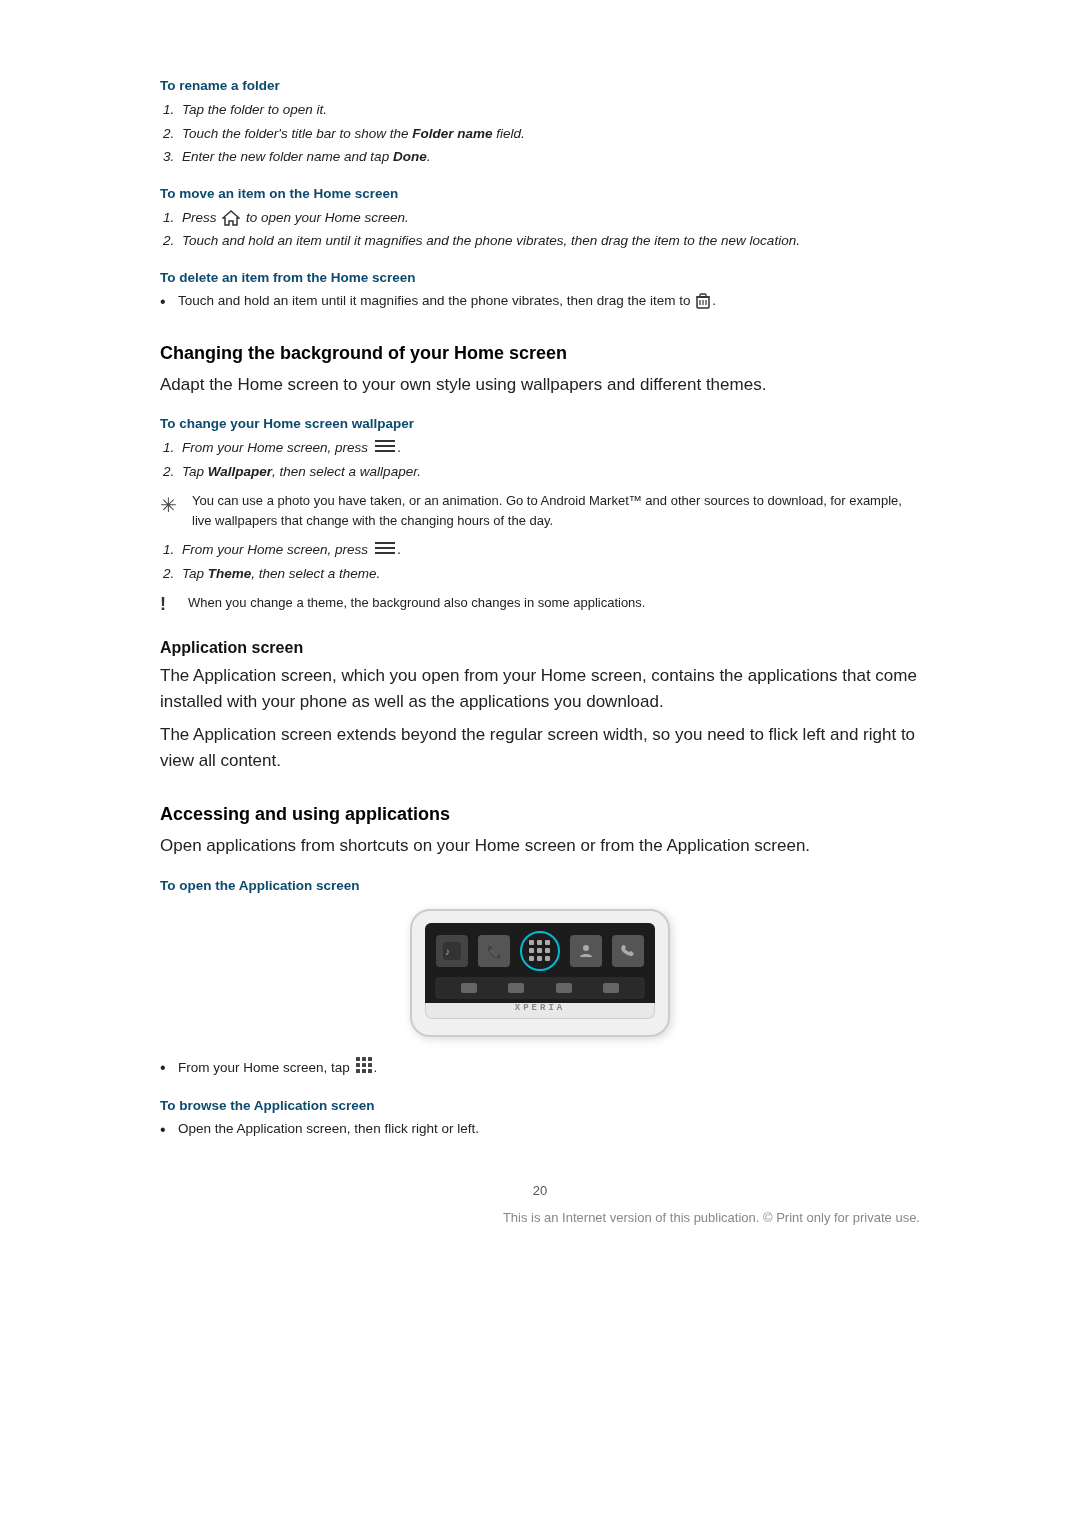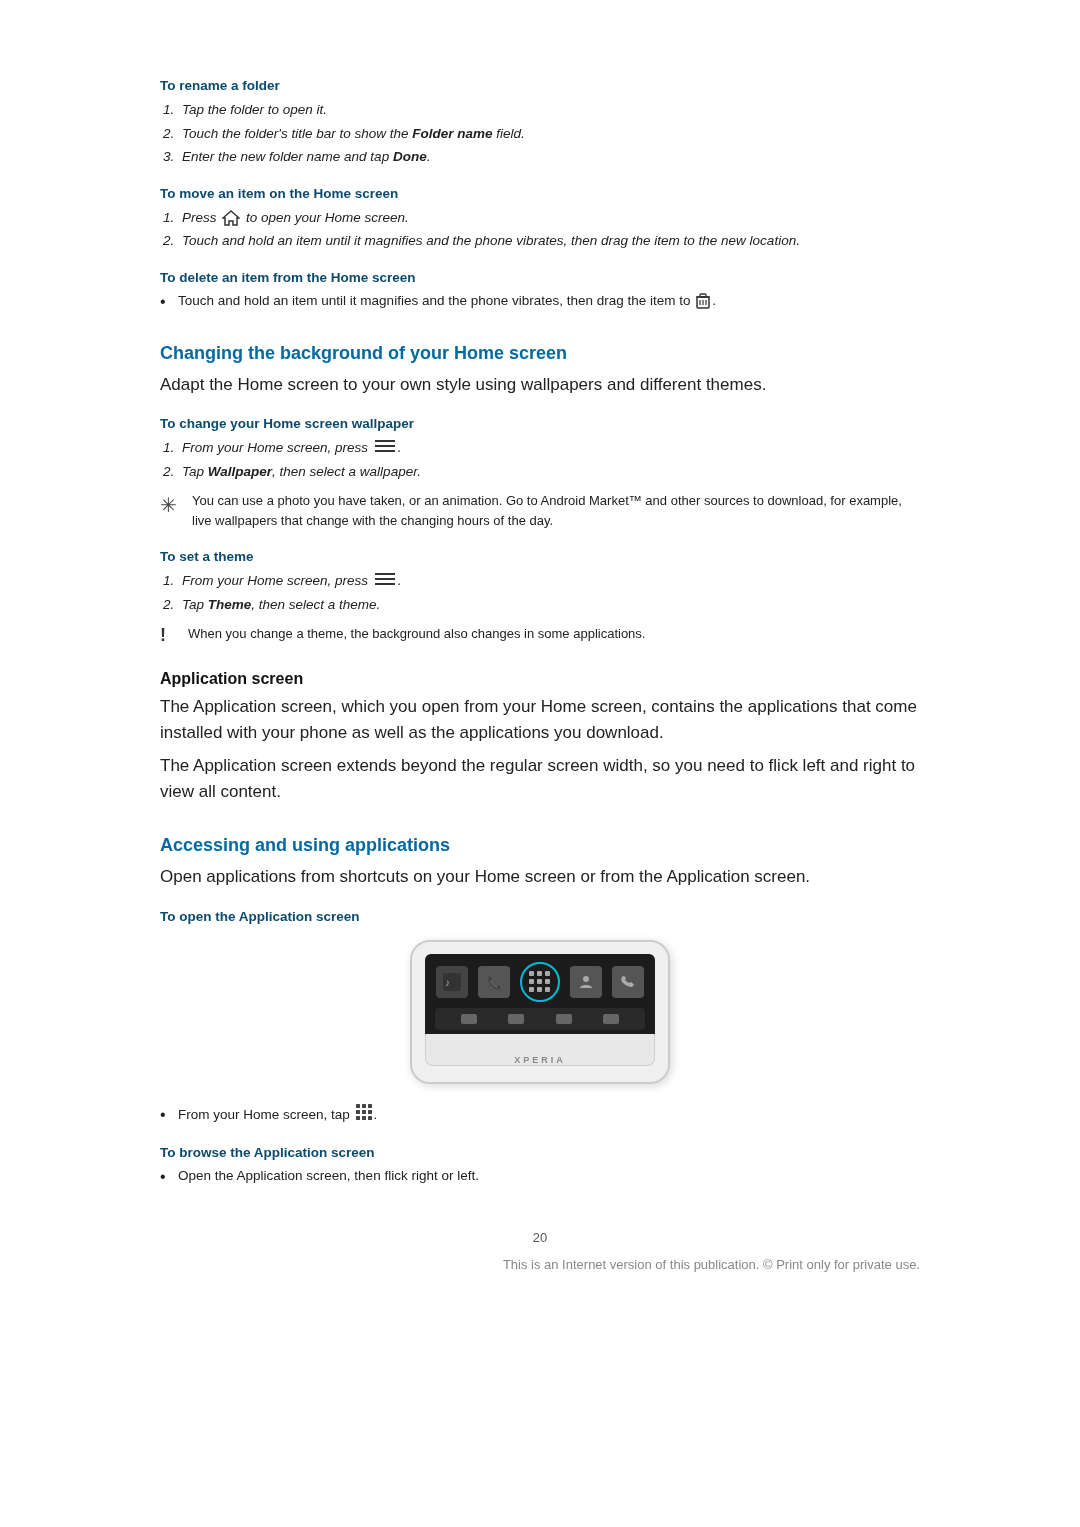--- a/index.html
+++ b/index.html
@@ -20,21 +20,21 @@
     .page {
       width: 1080px;
       min-height: 1527px;
       padding: 60px 160px 60px 160px;
       position: relative;
     }
 
     .section-heading {
       font-size: 18px;
       font-weight: bold;
-      color: #0369a1;
+      color: #000000;
       margin-top: 28px;
       margin-bottom: 8px;
     }
 
     .section-subheading {
       font-size: 16px;
       font-weight: bold;
       color: #111111;
       margin-top: 20px;
       margin-bottom: 6px;
@@ -201,21 +201,20 @@
       </li>
       <li>Tap <b>Wallpaper</b>, then select a wallpaper.</li>
     </ol>
     <div class="note-item">
       <span class="note-icon" style="font-size:20px;min-width:32px;">✳</span>
       <span>You can use a photo you have taken, or an animation. Go to Android Market™ and other sources to download, for example, live wallpapers that change with the changing hours of the day.</span>
     </div>
   </div>
 
   <div>
-    <div class="cyan-heading">To set a theme</div>
     <ol>
       <li>From your Home screen, press
         <span style="display:inline-block;vertical-align:middle;margin:0 3px;">
           <svg width="20" height="14" viewBox="0 0 20 14" xmlns="http://www.w3.org/2000/svg">
             <line x1="0" y1="2" x2="20" y2="2" stroke="#333" stroke-width="2"></line>
             <line x1="0" y1="7" x2="20" y2="7" stroke="#333" stroke-width="2"></line>
             <line x1="0" y1="12" x2="20" y2="12" stroke="#333" stroke-width="2"></line>
           </svg>
         </span>.
       </li>
@@ -323,24 +322,25 @@
             <div style="width:16px;height:10px;background:#666;border-radius:2px;"></div>
           </div>
         </div>
 
         <div style="
           width:230px;
           background:#e8e8e8;
           border: 1px solid #ccc;
           border-top: none;
           border-radius: 0 0 8px 8px;
-          height: 32px;
+          height: 16px;
           display: flex;
-          align-items: flex-end;
+          align-items: flex-start;
           justify-content: center;
+          font-family: Liberation Mono, monospace;
         ">
           <span style="font-size:9px;letter-spacing:3px;color:#888;font-weight:bold;">XPERIA</span>
         </div>
       </div>
     </div>
 
     <div class="bullet-item">
       <span class="bullet-dot">•</span>
       <span>From your Home screen, tap
         <span style="display:inline-block;vertical-align:middle;margin:0 2px;">

